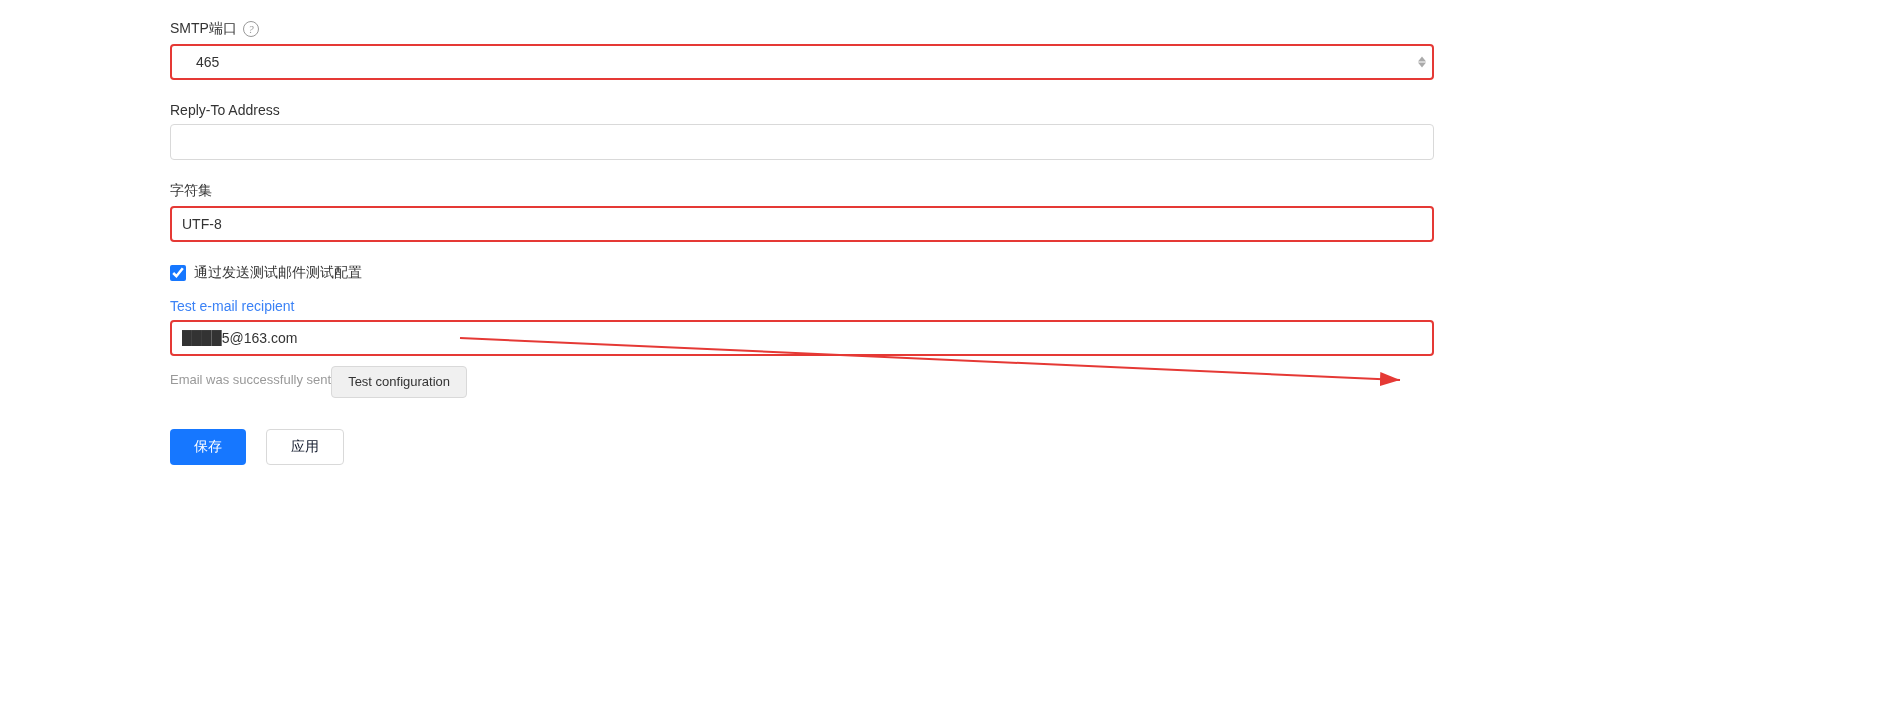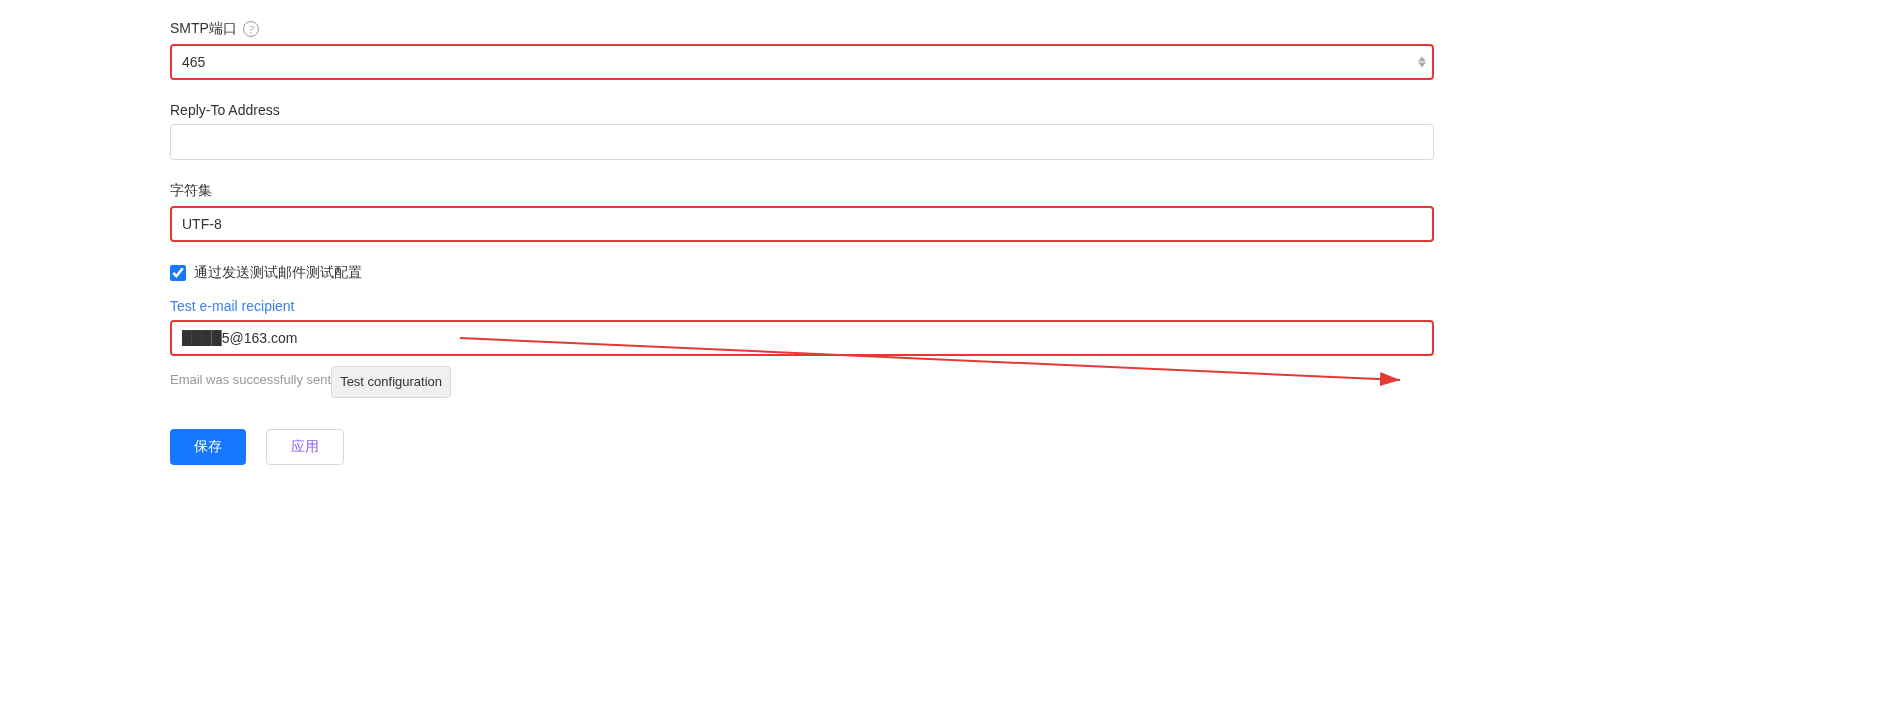--- a/index.html
+++ b/index.html
@@ -74,21 +74,21 @@
     .spinner-input-wrapper {
       position: relative;
       width: 100%;
     }
 
     .spinner-input {
       width: 100%;
       height: 36px;
       border: 1px solid #d9d9d9;
       border-radius: 4px;
-      padding: 0 30px 0 10px;
+      padding: 0 30px 0 24px;
       font-size: 14px;
       color: #333;
       background: #fff;
       outline: none;
     }
 
     .spinner-arrows {
       position: absolute;
       right: 8px;
       top: 50%;
@@ -149,21 +149,21 @@
       color: #999;
       margin-top: 8px;
       margin-bottom: 12px;
     }
 
     .test-config-btn {
       display: inline-flex;
       align-items: center;
       justify-content: center;
       height: 32px;
-      padding: 0 8px;
+      padding: 0 16px;
       background: #f0f0f0;
       border: 1px solid #d9d9d9;
       border-radius: 4px;
       font-size: 13px;
       color: #333;
       cursor: pointer;
       white-space: nowrap;
     }
 
     .button-row {
@@ -183,21 +183,21 @@
       font-size: 14px;
       cursor: pointer;
     }
 
     .btn-apply {
       height: 36px;
       padding: 0 24px;
       background: #fff;
       border: 1px solid #d9d9d9;
       border-radius: 4px;
-      color: #8b5cf6;
+      color: #0f172a;
       font-size: 14px;
       cursor: pointer;
     }
 
     .page-content {
       position: relative;
     }
 
     .test-config-area {
       position: relative;

